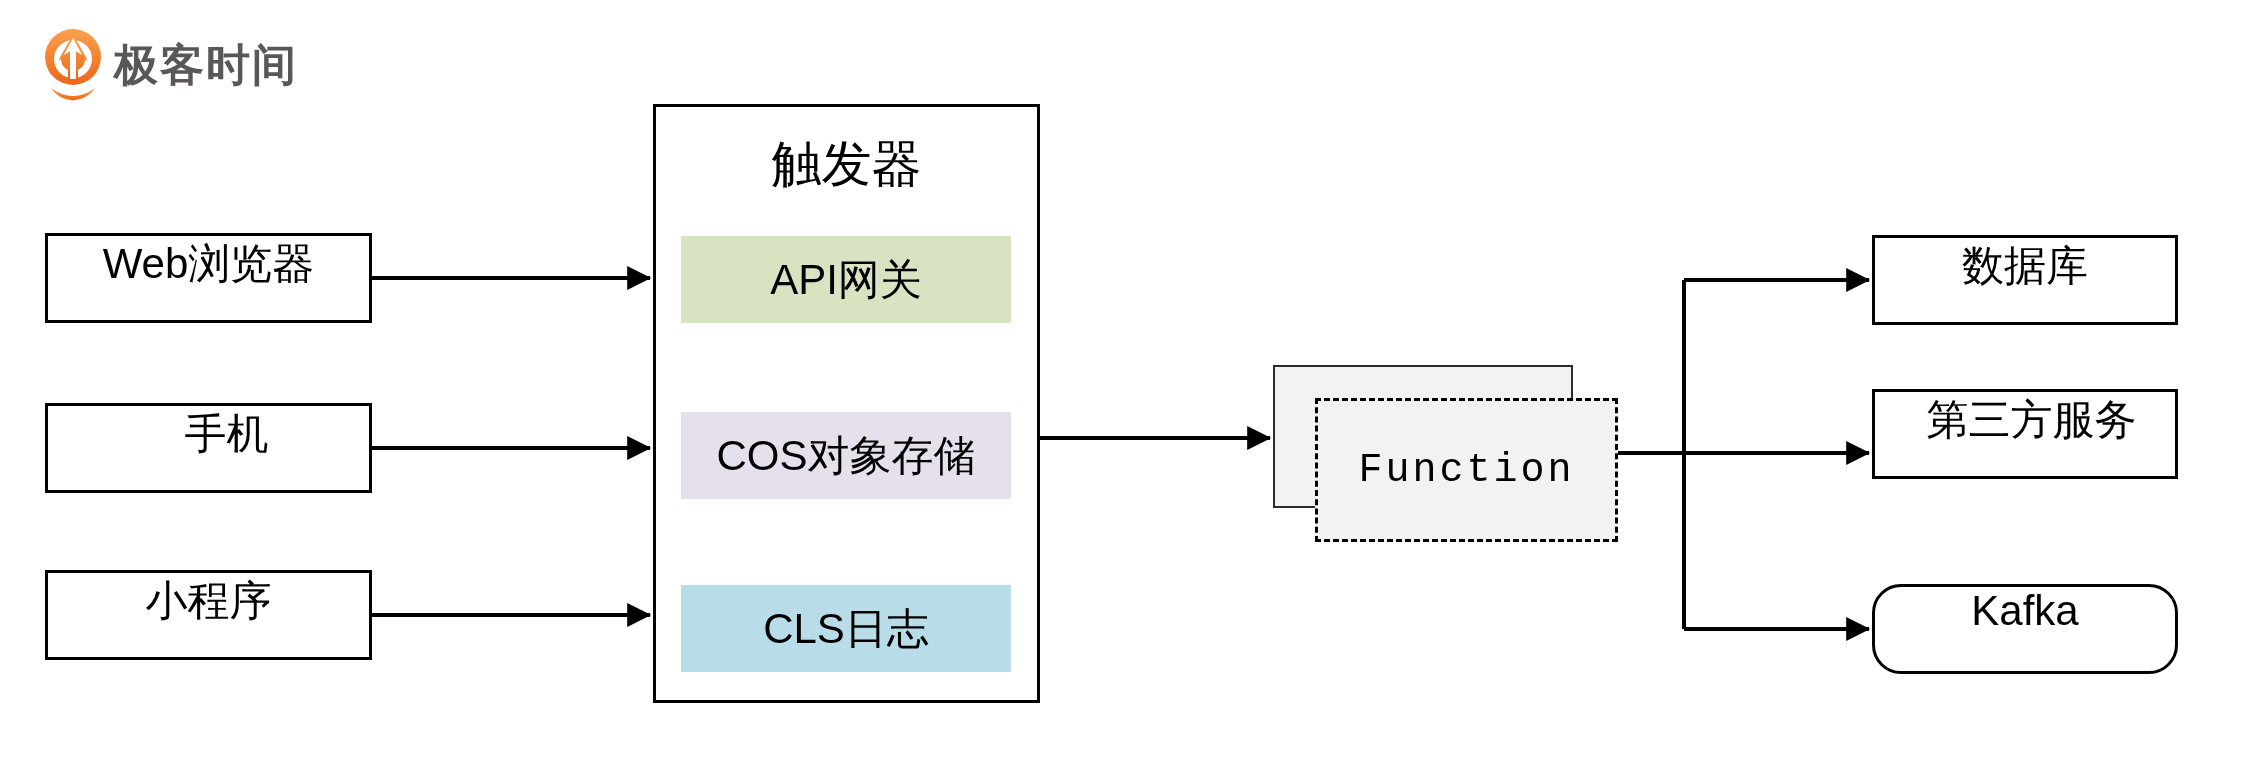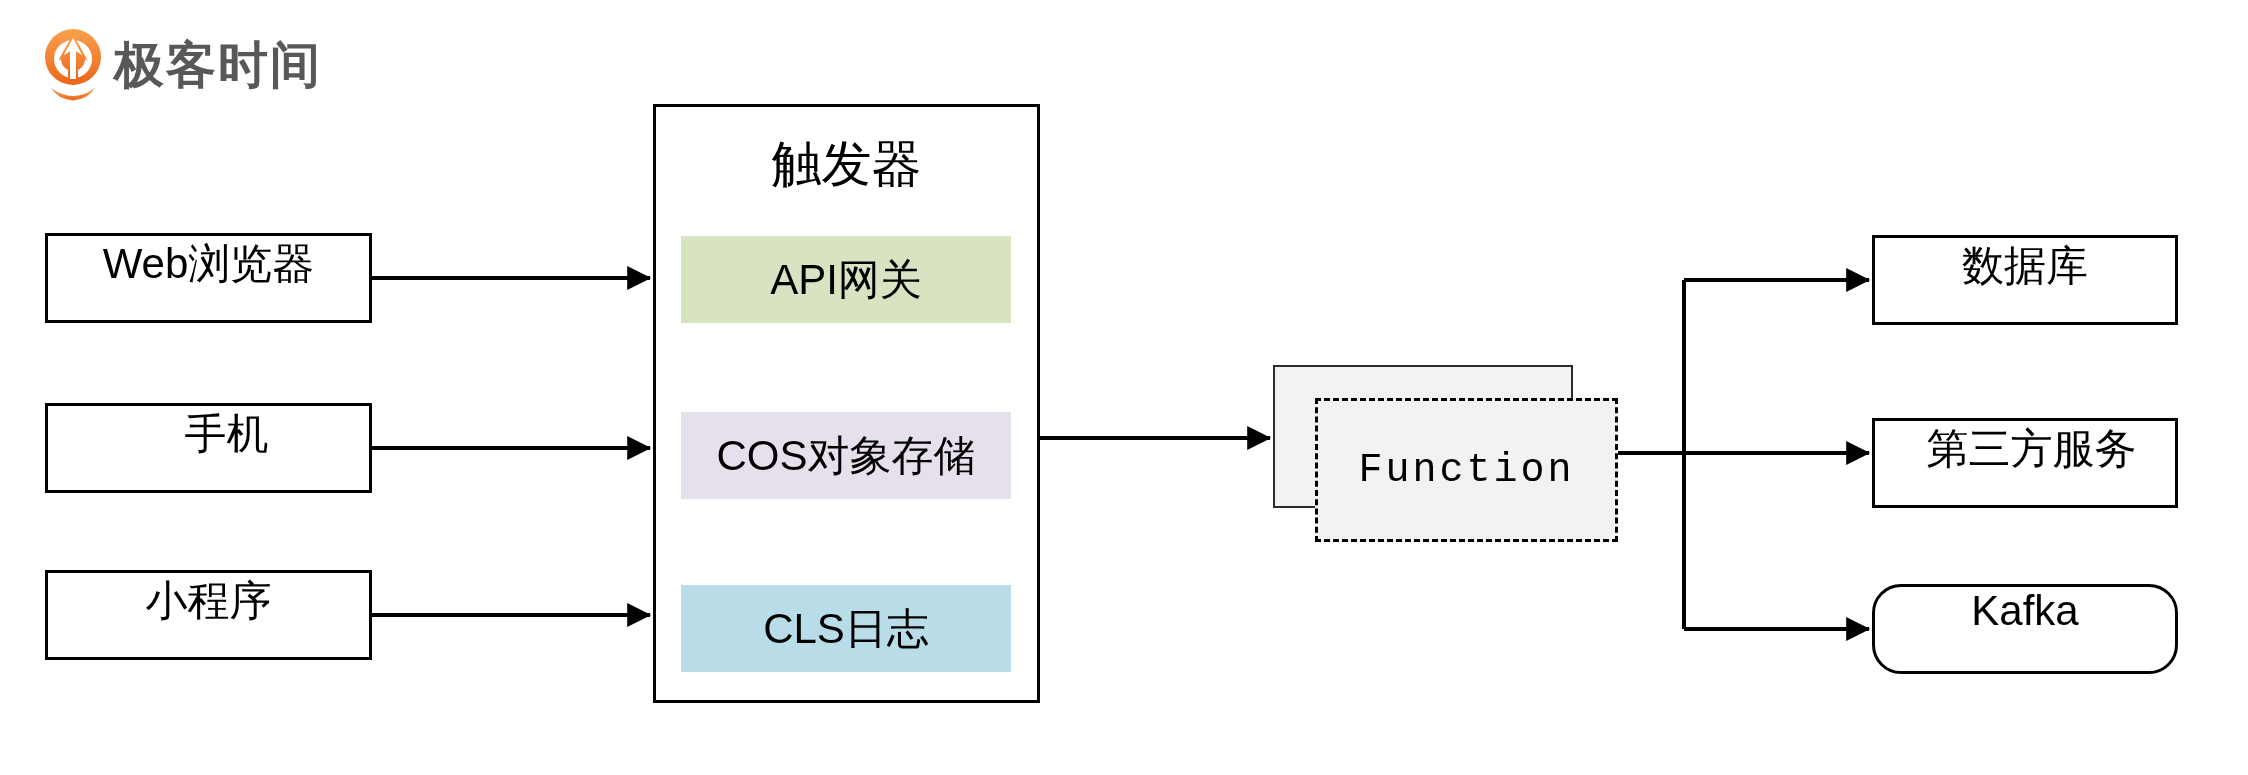--- a/index.html
+++ b/index.html
@@ -11,39 +11,39 @@
     color:#000;
     overflow:hidden;
   }
   
   .logo{
     position:absolute;left:44px;top:28px;
     display:flex;align-items:center;gap:12px;
   }
   .logo svg{display:block;}
   .logo-text{
-    font-size:50px;font-weight:700;color:#595757;letter-spacing:2px;
+    font-size:44px;font-weight:700;color:#595757;letter-spacing:2px;
   }
   
   .node{
     position:absolute;
     background:#ffffff;
     border:3px solid #000;
     display:flex;align-items:flex-start;justify-content:center;
     font-size:42px;
     box-sizing:border-box;
     z-index:2;
   }
   .src{left:45px;width:327px;height:90px;}
   .src.s0{top:233px;}
   .src.s1{top:403px;padding-left:36px;}
   .src.s2{top:570px;}
   .tgt{left:1872px;width:306px;height:90px;}
   .tgt.t0{top:235px;}
-  .tgt.t1{top:418px;padding-left:13px;}
+  .tgt.t1{top:389px;padding-left:13px;}
   .tgt.t2{top:584px;border-radius:29px;}
   
   .trigger{
     position:absolute;left:653px;top:104px;width:387px;height:599px;
     background:#fff;border:3px solid #000;box-sizing:border-box;z-index:2;
   }
   .trigger-title{
     position:absolute;top:24px;left:0;right:0;
     text-align:center;font-size:50px;
   }

